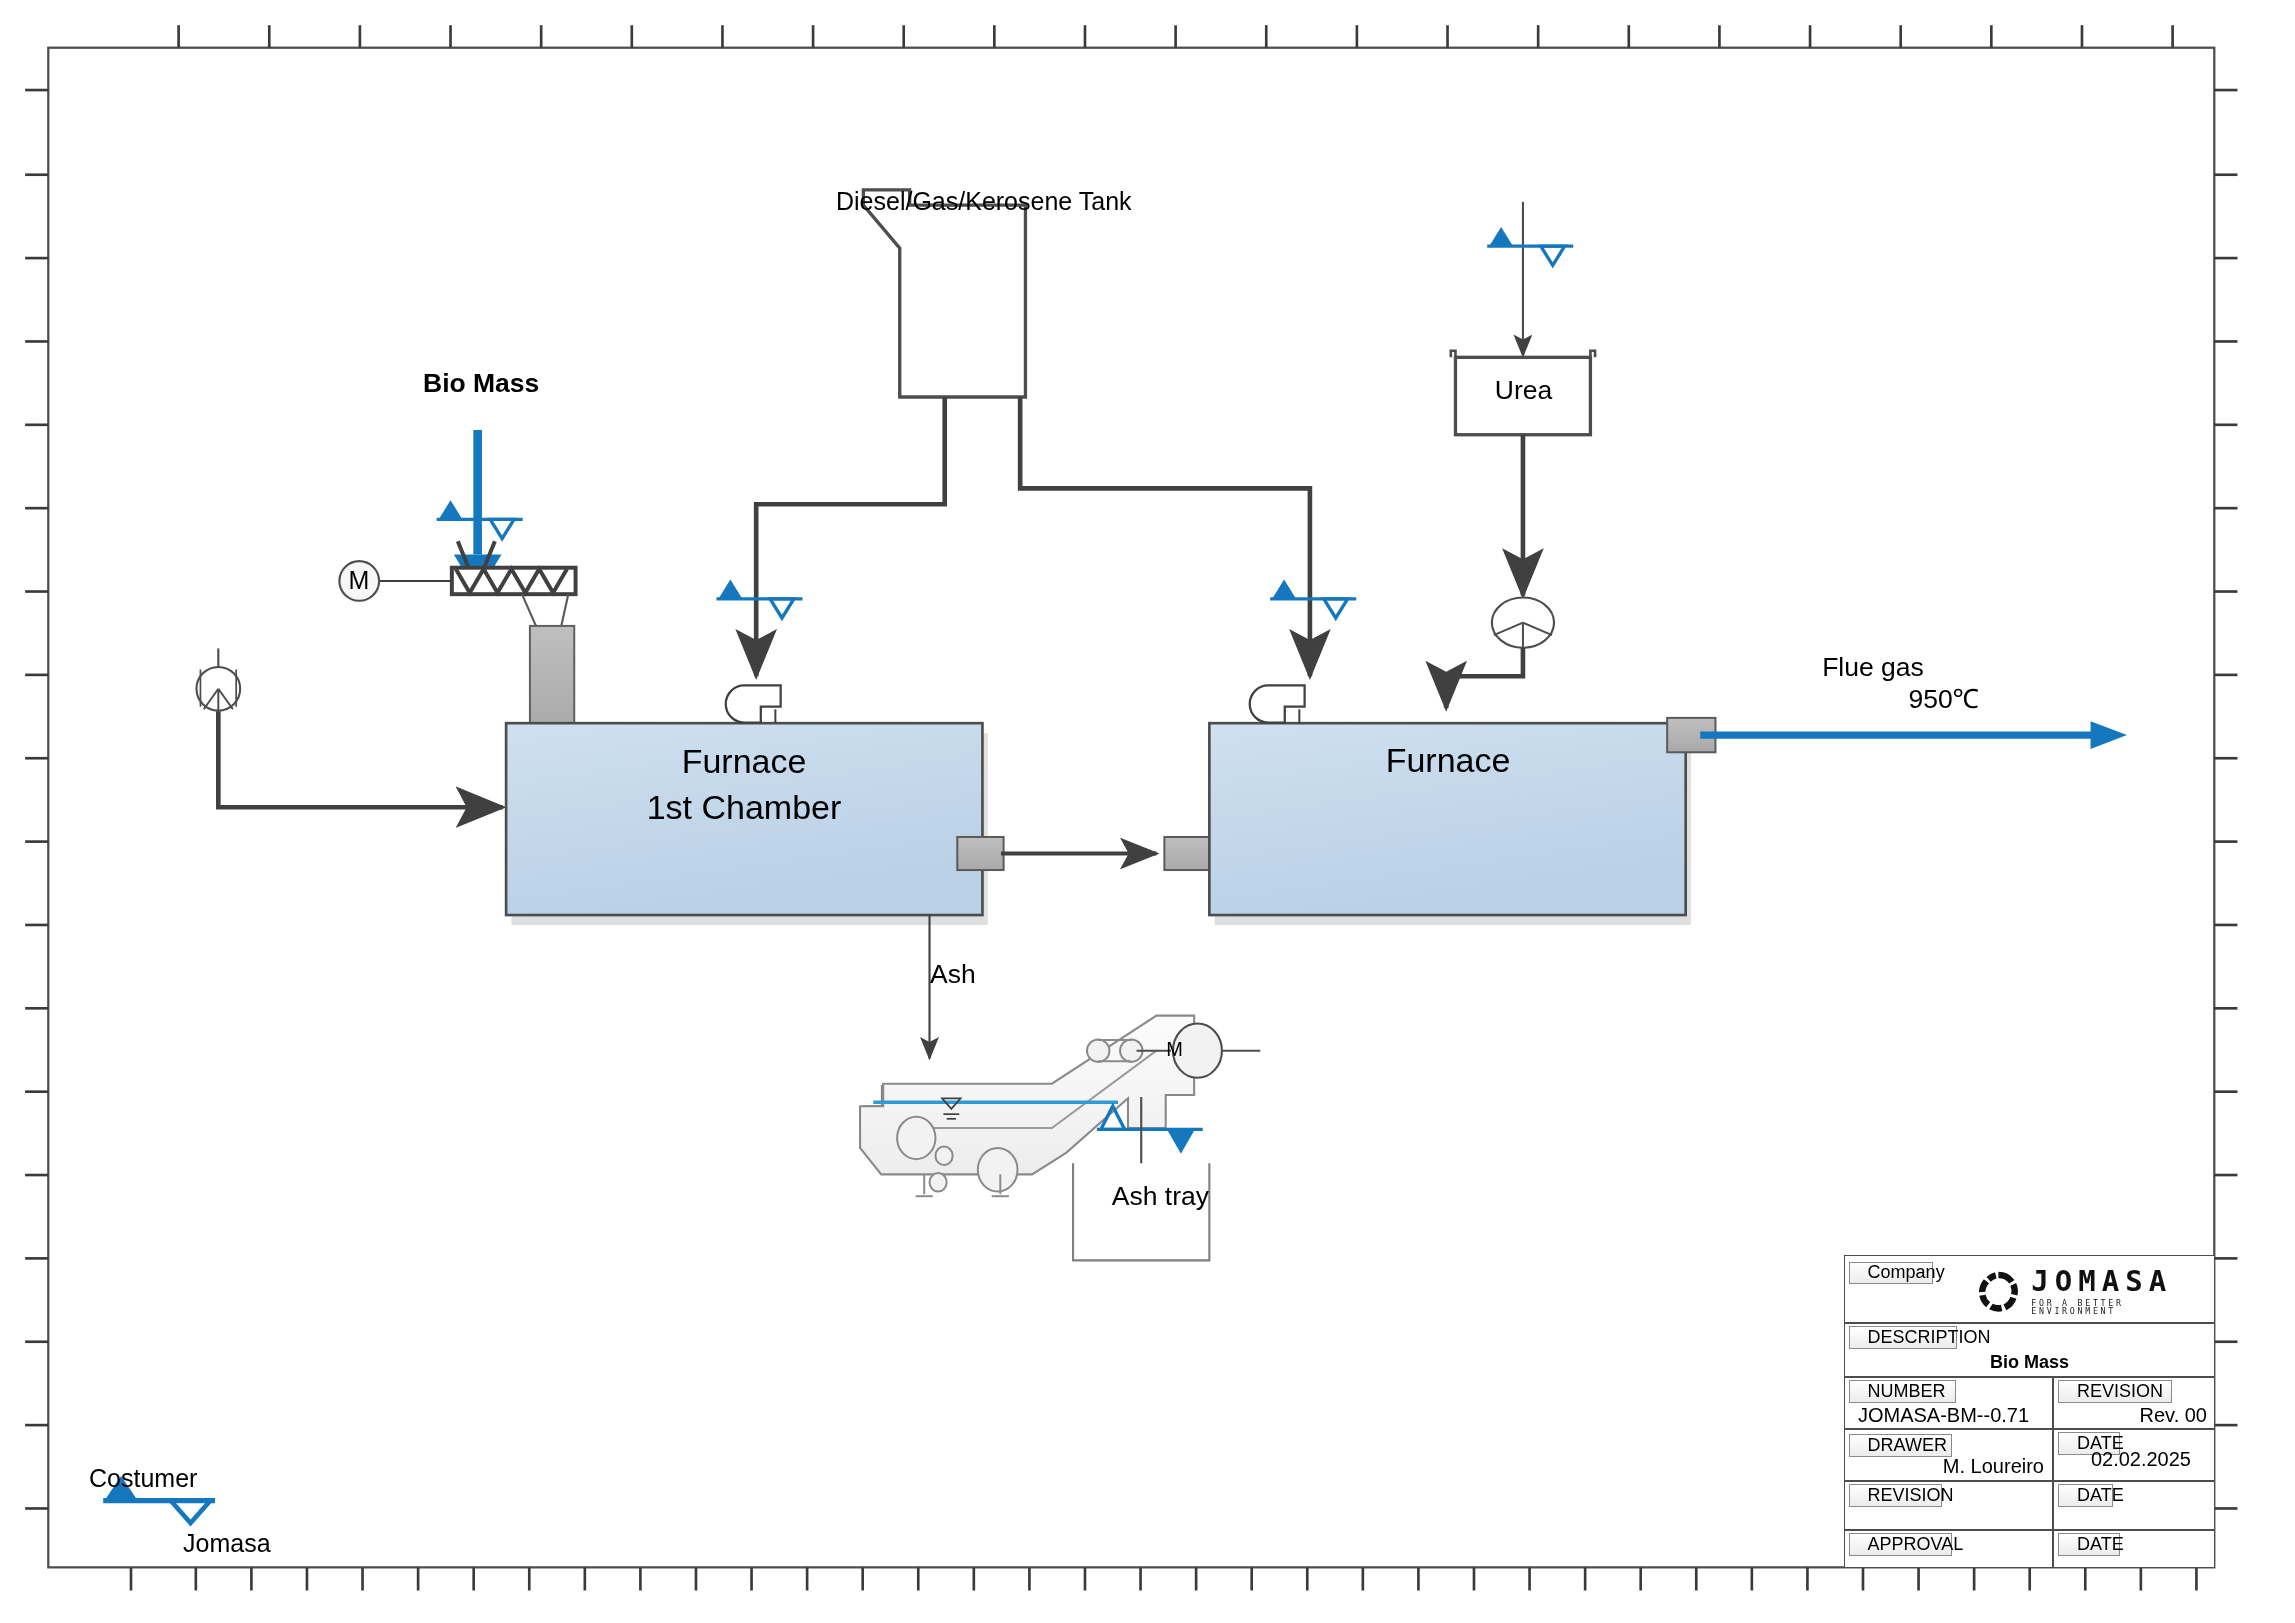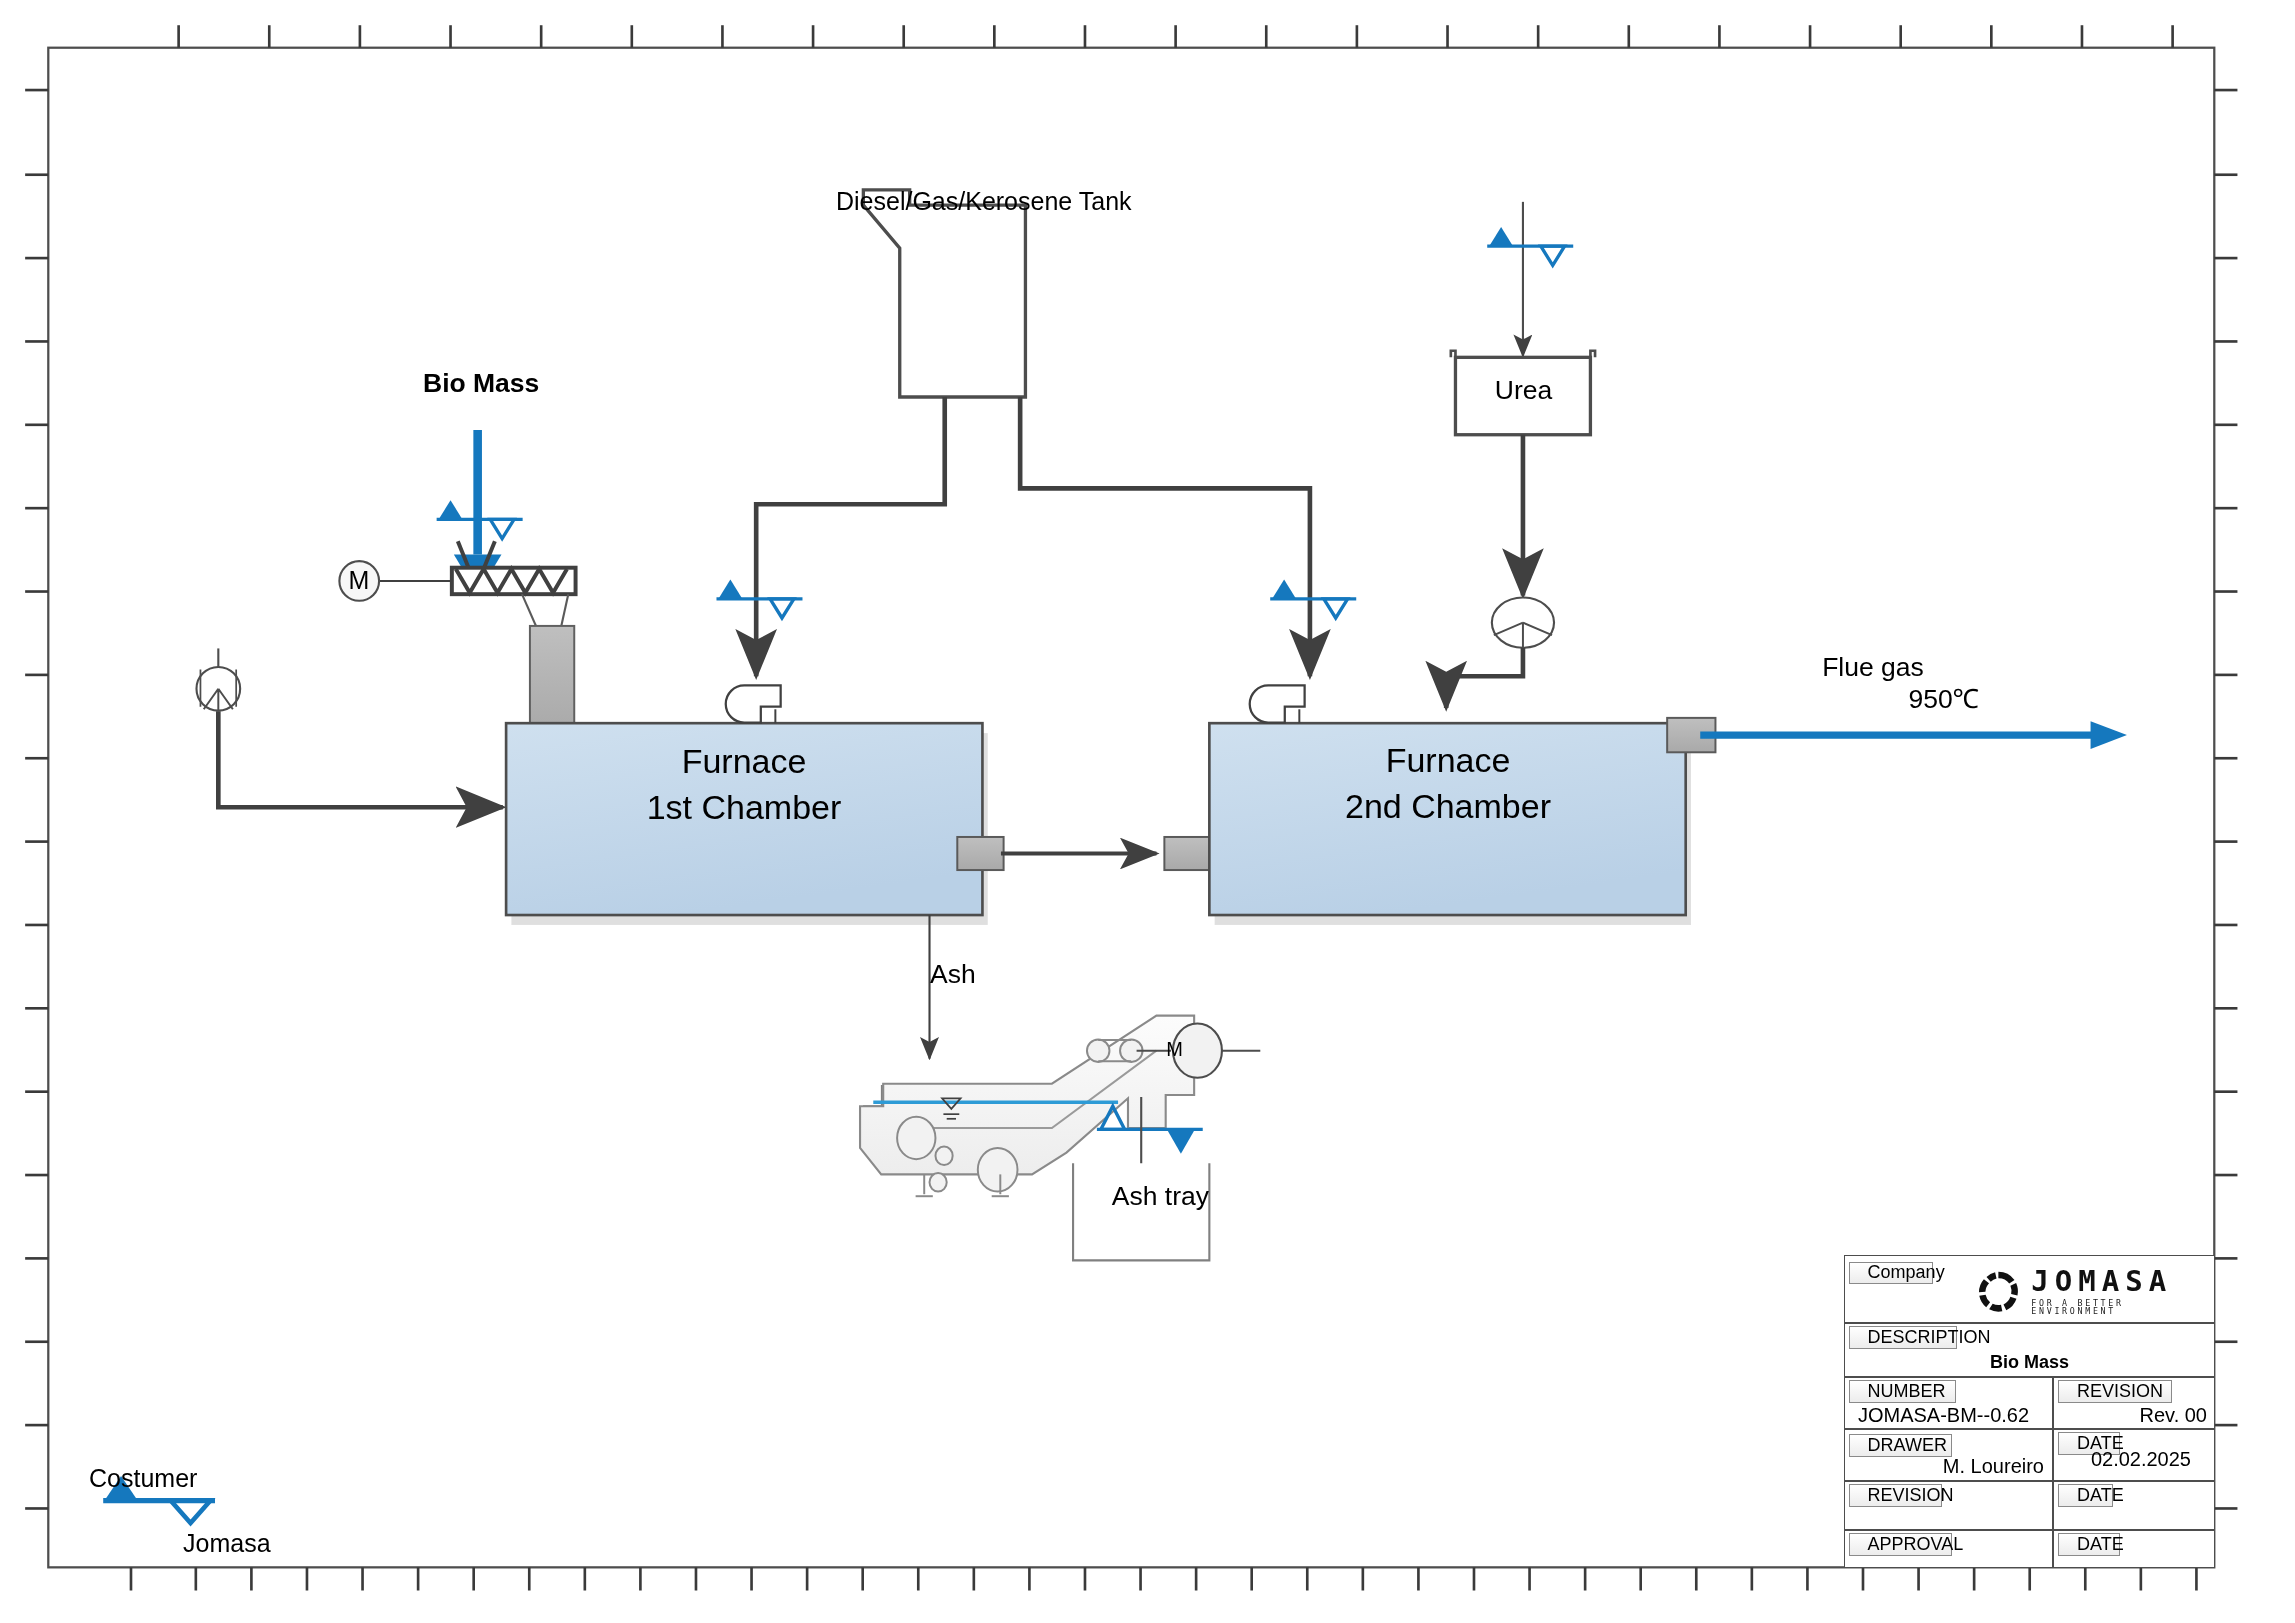--- a/index.html
+++ b/index.html
@@ -352,21 +352,20 @@
 <div class="lbl" style="left:423px;top:368px;font-size:26.5px;font-weight:bold;">Bio Mass</div>
 
 <div class="lbl" style="left:836px;top:187px;font-size:25px;">Diesel/Gas/Kerosene Tank</div>
 
 <div class="lbl" style="left:1456px;top:375px;width:135px;text-align:center;font-size:26.5px;">Urea</div>
 
 <div class="lbl" style="left:506px;top:741px;width:476px;text-align:center;font-size:34px;">Furnace</div>
 <div class="lbl" style="left:506px;top:787px;width:476px;text-align:center;font-size:34px;">1st Chamber</div>
 
 <div class="lbl" style="left:1210px;top:740px;width:476px;text-align:center;font-size:34px;">Furnace</div>
-<div class="lbl" style="left:1210px;top:786px;width:476px;text-align:center;font-size:34px;">2nd Chamber</div>
 
 <div class="lbl" style="left:1767px;top:652px;width:212px;text-align:center;font-size:26.5px;">Flue gas</div>
 <div class="lbl" style="left:1767px;top:684px;width:212px;text-align:right;font-size:26.5px;">950℃</div>
 
 <div class="lbl" style="left:930px;top:959px;font-size:26.5px;">Ash</div>
 
 <div class="lbl" style="left:1073px;top:1181px;width:136px;text-align:right;font-size:26.5px;">Ash tray</div>
 
 <div class="lbl" style="left:339px;top:566px;width:40px;text-align:center;font-size:25px;">M</div>
 
@@ -394,21 +393,21 @@
   <div class="tb-tag" style="left:214px;top:125px;width:114px;height:22.5px;">REVISION</div>
   <div class="tb-tag" style="left:4.6px;top:179px;width:103px;height:22.5px;">DRAWER</div>
   <div class="tb-tag" style="left:214px;top:177px;width:62px;height:22.5px;">DATE</div>
   <div class="tb-tag" style="left:4.6px;top:229px;width:93px;height:22.5px;">REVISION</div>
   <div class="tb-tag" style="left:214px;top:229px;width:55px;height:22.5px;">DATE</div>
   <div class="tb-tag" style="left:4.6px;top:278px;width:103px;height:22.5px;">APPROVAL</div>
   <div class="tb-tag" style="left:214px;top:278px;width:62px;height:22.5px;">DATE</div>
 
   <div class="tb-val" style="left:0;top:95px;width:371px;height:24px;justify-content:center;
               font-size:18px;font-weight:bold;">Bio Mass</div>
-  <div class="tb-val" style="left:0;top:148px;width:199px;height:25px;justify-content:center;">JOMASA-BM--0.62</div>
+  <div class="tb-val" style="left:0;top:148px;width:199px;height:25px;justify-content:center;">JOMASA-BM--0.71</div>
   <div class="tb-val" style="left:209px;top:148px;width:154px;height:25px;justify-content:flex-end;">Rev. 00</div>
   <div class="tb-val" style="left:0;top:199px;width:200px;height:25px;justify-content:flex-end;">M. Loureiro</div>
   <div class="tb-val" style="left:191px;top:192px;width:156px;height:25px;justify-content:flex-end;">02.02.2025</div>
   <div class="tb-val" style="left:0;top:250px;width:200px;height:22.5px;justify-content:flex-end;"></div>
   <div class="tb-val" style="left:209px;top:250px;width:156px;height:22.5px;justify-content:flex-end;"></div>
   <div class="tb-val" style="left:0;top:298px;width:200px;height:13.2px;justify-content:flex-end;"></div>
   <div class="tb-val" style="left:209px;top:298px;width:156px;height:13.2px;justify-content:flex-end;"></div>
 
   <div class="logo-wrap" style="left:132px;top:12px;">
     <svg width="45" height="45" viewBox="0 0 68 68">

